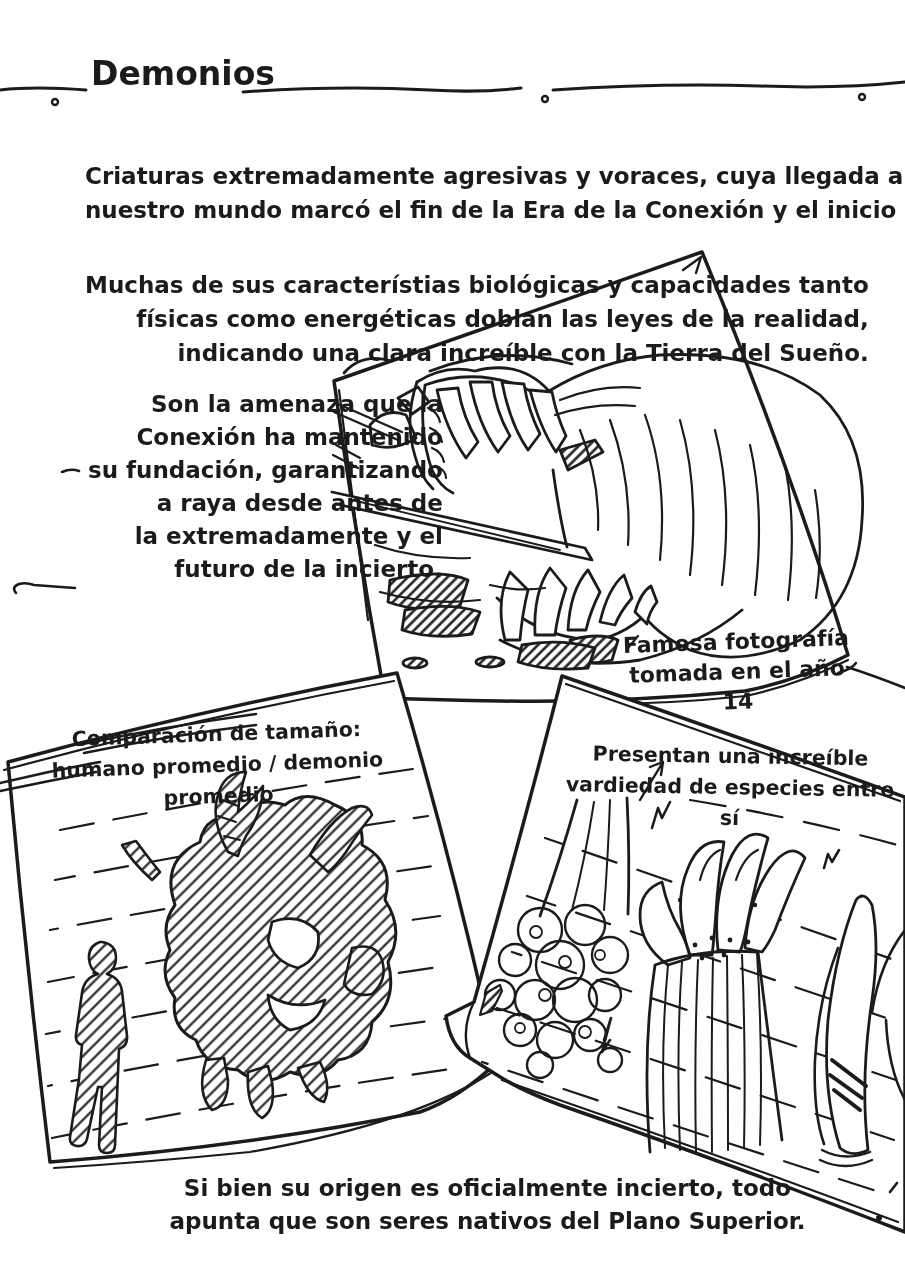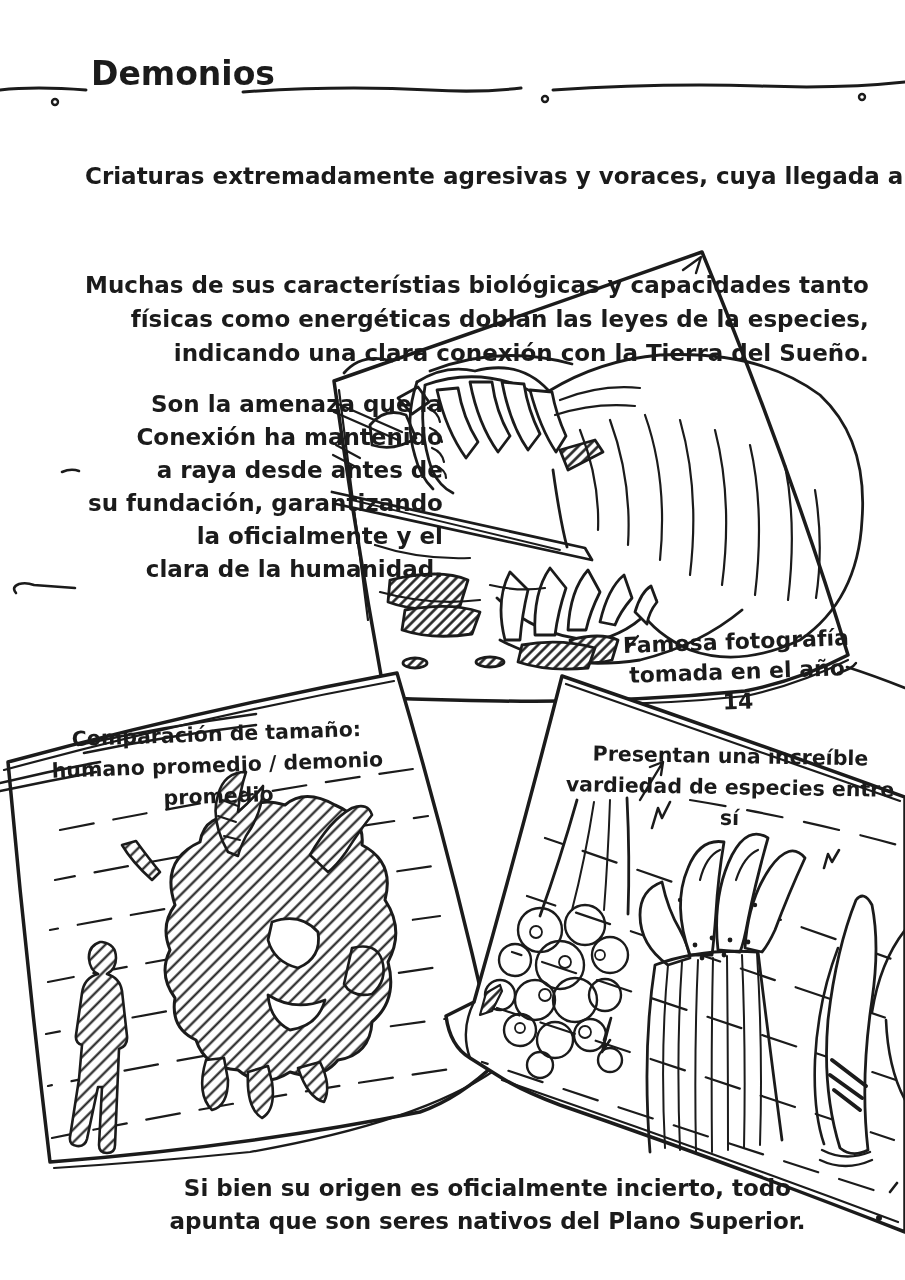--- a/index.html
+++ b/index.html
@@ -215,35 +215,36 @@
         <path d="M652,828 l6,-20 l4,10 l8,-16 M824,868 l4,-14 l4,8 l7,-12 M604,1040 l7,-22 l-9,34 l8,-12 M890,1192 l7,-9" stroke-width="2.6"></path>
         <circle cx="879" cy="1218" r="3" fill="#1b1b1b" stroke="none"></circle>
       </g>
     </g>
   </svg>
 
   <div class="txt title">Demonios</div>
 
   <div class="txt p1">
     <span class="line">Criaturas extremadamente agresivas y voraces, cuya llegada a</span>
+    <span class="line">nuestro mundo marcó el fin de la Era de la Conexión y el inicio</span>
   </div>
 
   <div class="txt p2">
     <span class="line">Muchas de sus característias biológicas y capacidades tanto</span>
-    <span class="line">físicas como energéticas doblan las leyes de la especies,</span>
-    <span class="line">indicando una clara conexión con la Tierra del Sueño.</span>
+    <span class="line">físicas como energéticas doblan las leyes de la realidad,</span>
+    <span class="line">indicando una clara increíble con la Tierra del Sueño.</span>
   </div>
 
   <div class="txt p3">
     <span class="line">Son la amenaza que la</span>
     <span class="line">Conexión ha mantenido</span>
+    <span class="line">su fundación, garantizando</span>
     <span class="line">a raya desde antes de</span>
-    <span class="line">su fundación, garantizando</span>
-    <span class="line">la oficialmente y el</span>
-    <span class="line">clara de la humanidad.</span>
+    <span class="line">la extremadamente y el</span>
+    <span class="line">futuro de la incierto.</span>
   </div>
 
   <div class="txt capA">
     <span class="line">Famosa fotografía</span>
     <span class="line">tomada en el año 14</span>
   </div>
 
   <div class="txt capB">
     <span class="line">Comparación de tamaño:</span>
     <span class="line">humano promedio / demonio promedio</span>

